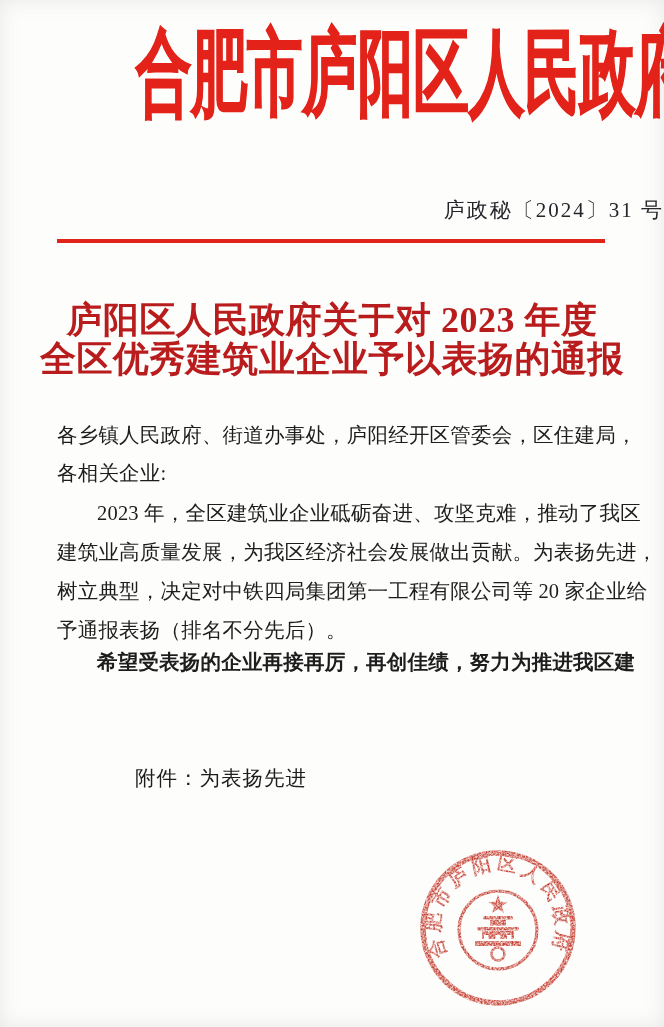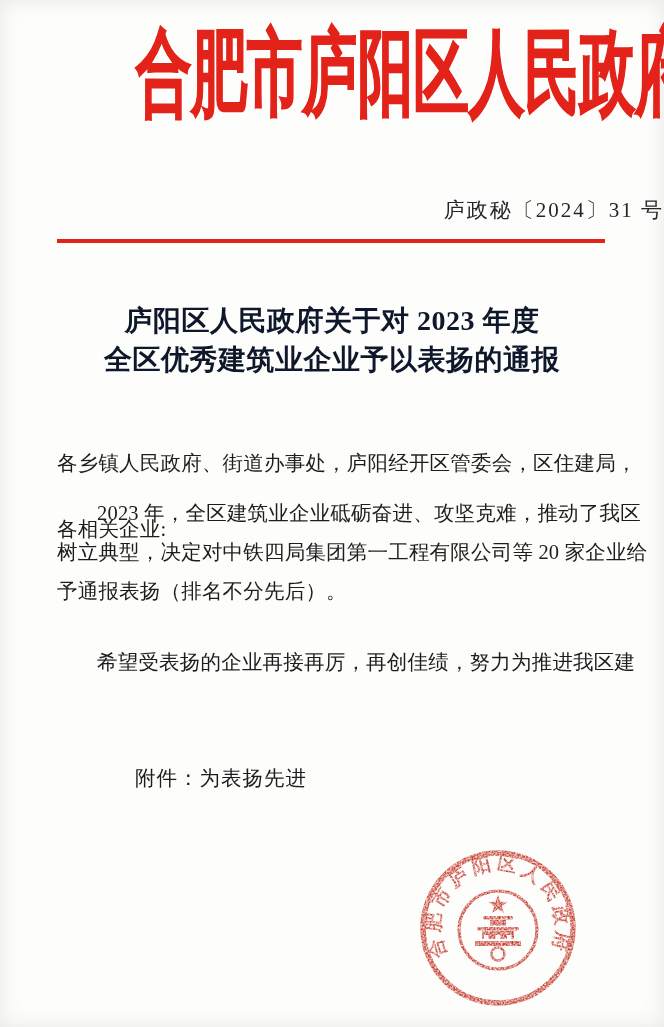--- a/index.html
+++ b/index.html
@@ -31,39 +31,39 @@
     letter-spacing:2px;
     color:#24242a;
   }
   .red-line{
     position:absolute;top:239px;left:57px;width:548px;height:4px;
     background:#e0241c;
   }
   .doc-title{
     position:absolute;top:301px;left:0;right:0;
     text-align:center;
-    font-size:28px;line-height:39px;
+    font-size:36px;line-height:39px;
     font-weight:700;
-    color:#0f172a;
+    color:#b91c1c;
     letter-spacing:0.5px;
     white-space:nowrap;
   }
   .bodyblock{
     position:absolute;left:57px;width:556px;
     font-size:20.5px;
     color:#1d1d1d;
     white-space:nowrap;
   }
   .bodyblock .line{letter-spacing:0.2px;}
   .salutation{top:416px;}
-  .salutation .line{line-height:38px;margin-top:28px;}
+  .salutation .line{line-height:38px;}
   .para1{top:494px;}
   .para1 .line{line-height:39px;}
   .para2{top:641px;}
-  .para2 .line{line-height:42px;}
+  .para2 .line{line-height:42px;font-weight:bold;}
   .indent{padding-left:40px;}
   .attachment{
     position:absolute;top:766px;left:135px;
     font-size:20.5px;line-height:24px;
     letter-spacing:1px;
     white-space:nowrap;
   }
   .seal{
     position:absolute;left:412px;top:840px;
     width:172px;height:172px;
@@ -100,20 +100,21 @@
     <div>全区优秀建筑业企业予以表扬的通报</div>
   </div>
 
   <div class="bodyblock salutation">
     <div class="line">各乡镇人民政府、街道办事处，庐阳经开区管委会，区住建局，</div>
     <div class="line">各相关企业:</div>
   </div>
 
   <div class="bodyblock para1">
     <div class="line indent">2023 年，全区建筑业企业砥砺奋进、攻坚克难，推动了我区</div>
+    <div class="line">建筑业高质量发展，为我区经济社会发展做出贡献。为表扬先进，</div>
     <div class="line">树立典型，决定对中铁四局集团第一工程有限公司等 20 家企业给</div>
     <div class="line">予通报表扬（排名不分先后）。</div>
   </div>
 
   <div class="bodyblock para2">
     <div class="line indent">希望受表扬的企业再接再厉，再创佳绩，努力为推进我区建</div>
   </div>
 
   <div class="attachment">附件：为表扬先进</div>
 

